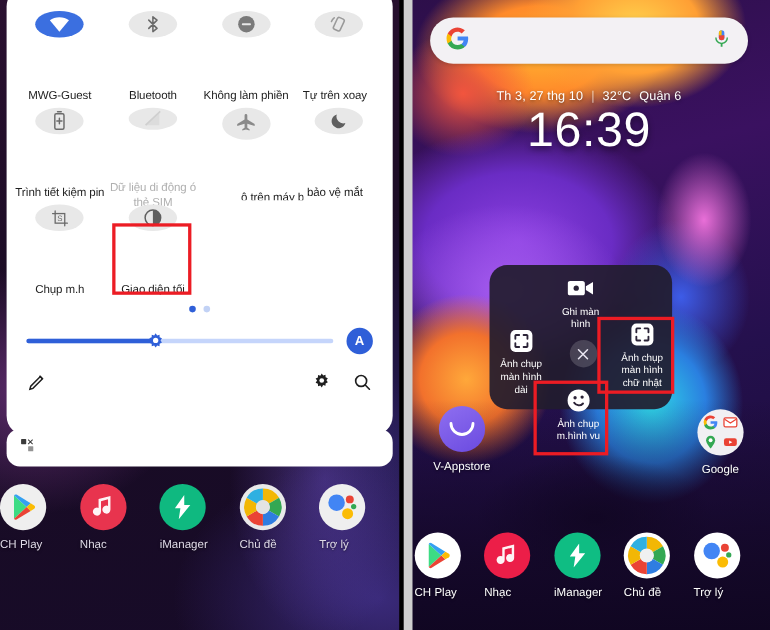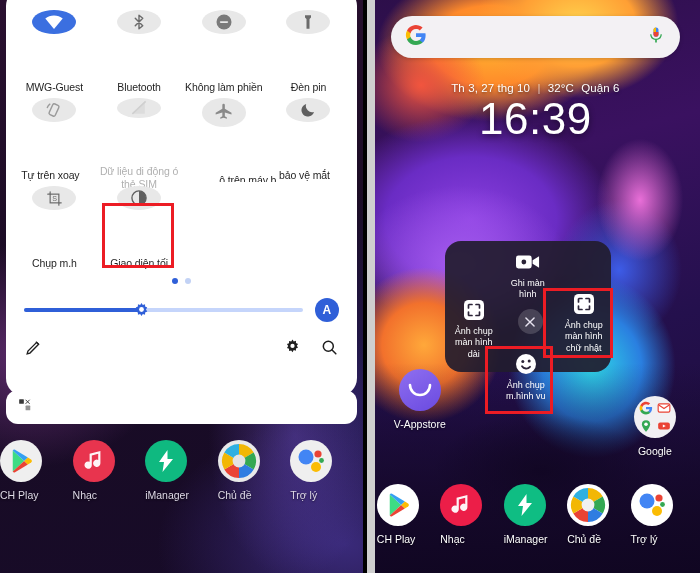--- a/index.html
+++ b/index.html
@@ -223,39 +223,41 @@
         <div class="tile">
           <div class="tile-circle">
             <svg width="20" height="20" viewBox="0 0 24 24">
                 <circle cx="12" cy="12" r="9" fill="#7a7a7a"></circle>
                 <rect x="7" y="11" width="10" height="2.1" rx="1" fill="#e8e8e8"></rect>
               </svg>
           </div>
           <div class="tile-label">Không làm phiền</div>
         </div>
 
-        <div class="tile">
-          <div class="tile-circle">
-            <svg width="18" height="18" viewBox="0 0 24 24" fill="#6b6b6b">
-                <path d="M8 3h8v3l-2 2v13h-4V8L8 6z"></path>
-              </svg>
-          </div>
-          <div class="tile-label">Đèn pin</div>
-        </div>
 
         <div class="tile clipped-left">
           <div class="tile-circle">
             <svg width="20" height="20" viewBox="0 0 24 24" fill="none" stroke="#9a9a9a" stroke-width="1.7">
                 <rect x="8" y="5" width="8" height="14" rx="2" transform="rotate(25 12 12)"></rect>
                 <path d="M4 9a9 9 0 0 1 3-4" stroke-linecap="round"></path>
               </svg>
           </div>
           <div class="tile-label">Tự trên xoay</div>
         </div>
 
+        <div class="tile">
+          <div class="tile-circle">
+            <svg width="16" height="20" viewBox="0 0 16 24" fill="none" stroke="#6b6b6b" stroke-width="1.6">
+                <rect x="3" y="4" width="10" height="17" rx="1.6"></rect>
+                <path d="M6 2h4" stroke-linecap="round"></path>
+                <path d="M8 9v6M5.2 12h5.6" stroke-linecap="round"></path>
+              </svg>
+          </div>
+          <div class="tile-label">Trình tiết kiệm pin</div>
+        </div>
 
         <div class="tile">
           <div class="tile-circle">
             <svg width="20" height="20" viewBox="0 0 24 24" fill="none" stroke="#cfcfcf" stroke-width="1.8">
                 <path d="M4 19h15V4z" fill="#dcdcdc" stroke="none"></path>
                 <path d="M4 19L20 4" stroke="#cfcfcf"></path>
               </svg>
           </div>
           <div class="tile-label dim">Dữ liệu di động ó thẻ SIM</div>
         </div>
@@ -458,21 +460,21 @@
 
     <div class="home-app" style="left:18px; top:369px;">
       <div class="app-icon" style="background:linear-gradient(150deg,#8f6ff0,#6a4ae0);display:flex;align-items:center;justify-content:center;">
         <svg width="26" height="16" viewBox="0 0 26 16" fill="none" stroke="#fff" stroke-width="2.6" stroke-linecap="round">
             <path d="M3 3a10 10 0 0 0 20 0"></path>
           </svg>
       </div>
       <div class="app-name">V-Appstore</div>
     </div>
 
-    <div class="home-app" style="left:253px; top:396px;justify-content:center;">
+    <div class="home-app" style="left:253px; top:372px;justify-content:center;">
       <div class="folder-icon">
         <svg width="14" height="14" viewBox="0 0 24 24">
           <path d="M22.5 12.2c0-.8-.07-1.4-.2-2.1H12v4h6a5.1 5.1 0 0 1-2.2 3.4v2.8h3.6c2.1-2 3.1-4.9 3.1-8.1z" fill="#4285f4"></path>
           <path d="M12 23c2.9 0 5.4-1 7.2-2.7l-3.6-2.8c-1 .67-2.3 1.07-3.6 1.07-2.8 0-5.2-1.9-6-4.4H2.2v2.9A11 11 0 0 0 12 23z" fill="#34a853"></path>
           <path d="M6 14.2a6.6 6.6 0 0 1 0-4.2V7.1H2.2a11 11 0 0 0 0 9.9z" fill="#fbbc04"></path>
           <path d="M12 5.4c1.6 0 3 .55 4.1 1.6l3.1-3.1A11 11 0 0 0 2.2 7.1L6 10a6.6 6.6 0 0 1 6-4.6z" fill="#ea4335"></path>
         </svg>
         <svg width="14" height="14" viewBox="0 0 24 24">
           <rect x="2" y="5" width="20" height="14" rx="2.4" fill="#fff" stroke="#ea4335" stroke-width="2"></rect>
           <path d="M3 7l9 6 9-6" fill="none" stroke="#ea4335" stroke-width="2"></path>

